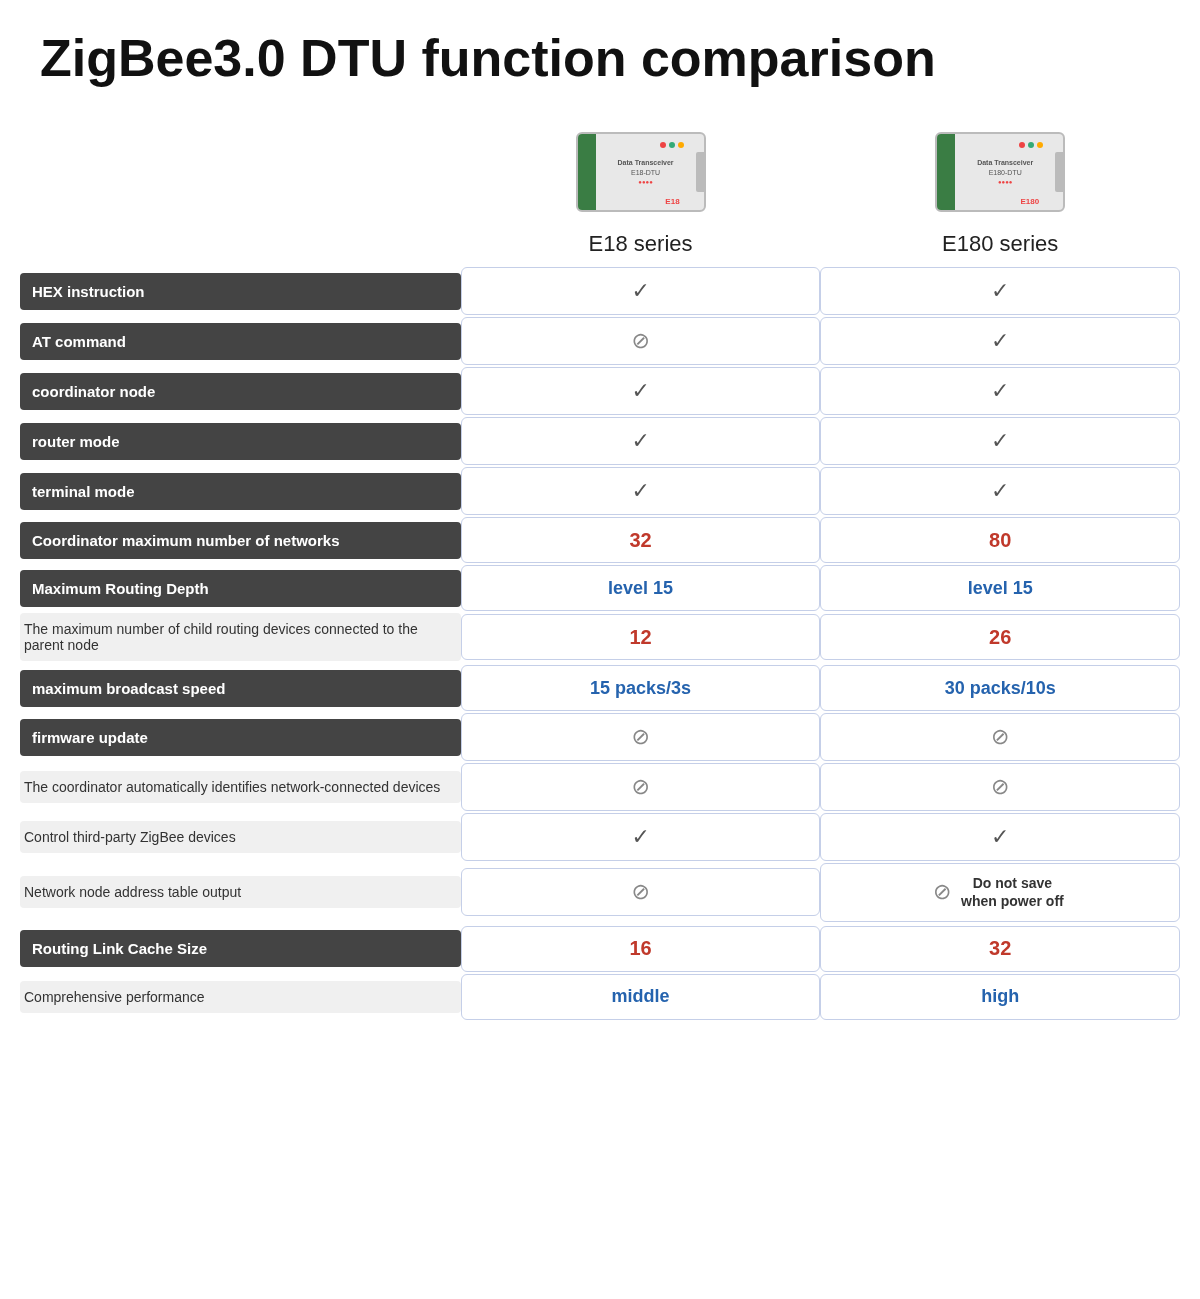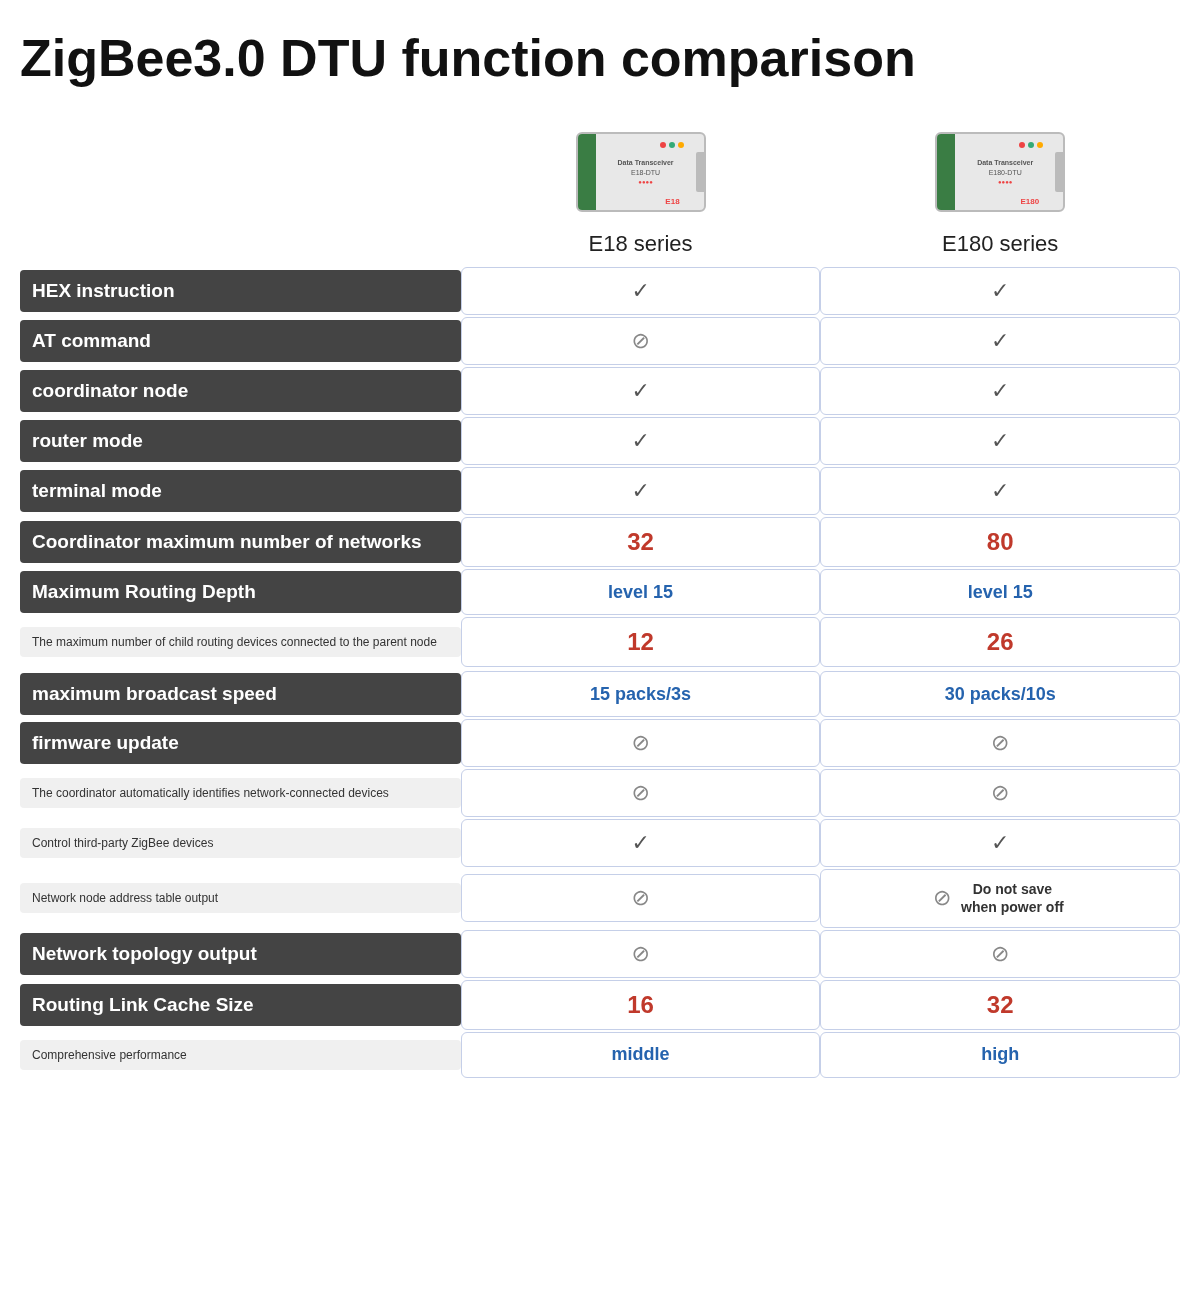--- a/index.html
+++ b/index.html
@@ -9,20 +9,21 @@
       padding: 30px 20px;
       max-width: 1200px;
       margin: 0 auto;
     }
     h1 {
       font-size: 52px;
       font-weight: 900;
       color: #111;
       margin-bottom: 30px;
       line-height: 1.1;
+      margin-left: 20px;
     }
     .comparison-table {
       width: 100%;
       border-collapse: separate;
       border-spacing: 0;
     }
     .header-row td {
       padding: 10px 8px;
       vertical-align: bottom;
       text-align: center;
@@ -114,30 +115,30 @@
       padding: 0;
       vertical-align: middle;
     }
     .row-label {
       padding: 8px 12px;
       vertical-align: middle;
     }
     .label-dark {
       background: #444;
       color: #fff;
-      font-size: 19px;
+      font-size: 15px;
       font-weight: bold;
       border-radius: 4px;
       padding: 10px 12px;
     }
     .label-light {
       background: #f0f0f0;
       color: #333;
-      font-size: 12px;
-      padding: 8px 12px;
+      font-size: 14px;
+      padding: 8px 4px;
       border-radius: 4px;
     }
     .val-cell {
       padding: 4px 6px;
       text-align: center;
       vertical-align: middle;
     }
     .val-box {
       border: 1.5px solid #c5cfe8;
       border-radius: 6px;
@@ -153,21 +154,21 @@
       color: #555;
       font-size: 22px;
       font-weight: 300;
     }
     .no-mark {
       color: #888;
       font-size: 22px;
     }
     .red-val {
       color: #c0392b;
-      font-size: 24px;
+      font-size: 20px;
       font-weight: bold;
     }
     .blue-val {
       color: #2563ae;
       font-size: 18px;
       font-weight: bold;
     }
     .note-text {
       font-size: 14px;
       color: #333;
@@ -467,35 +468,20 @@
         <td class="val-cell">
           <div class="val-box val-box-with-note">
             <span class="no-mark">⊘</span>
             <span class="note-text" style="font-weight:bold;">Do not save when power off</span>
           </div>
         </td>
       </tr>
       <tr class="spacer">
         <td colspan="3"></td>
       </tr>
-      <tr class="data-row">
-        <td class="row-label">
-          <div class="label-dark">Network topology output</div>
-        </td>
-        <td class="val-cell">
-          <div class="val-box">
-            <span class="no-mark">⊘</span>
-          </div>
-        </td>
-        <td class="val-cell">
-          <div class="val-box">
-            <span class="no-mark">⊘</span>
-          </div>
-        </td>
-      </tr>
       <tr class="spacer">
         <td colspan="3"></td>
       </tr>
       <tr class="data-row">
         <td class="row-label">
           <div class="label-dark">Routing Link Cache Size</div>
         </td>
         <td class="val-cell">
           <div class="val-box">
             <span class="red-val">16</span>

